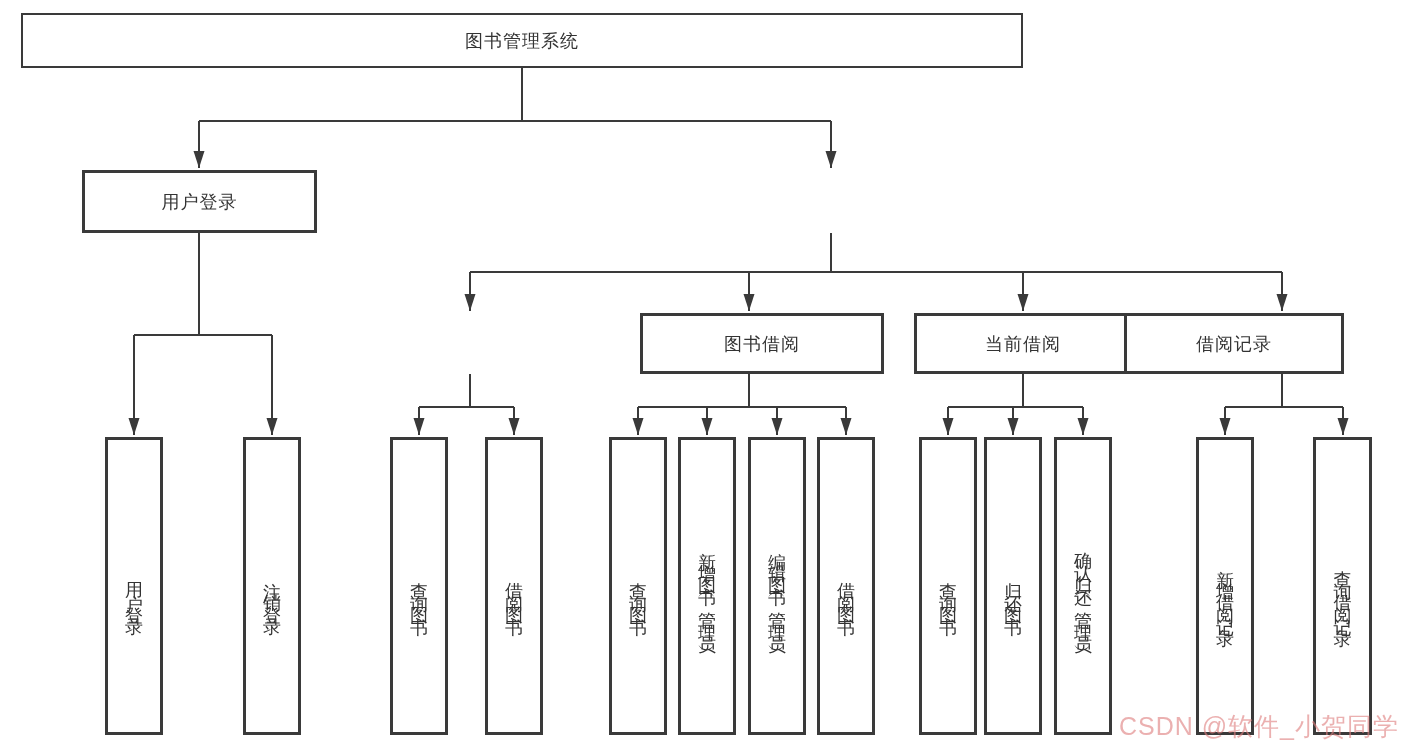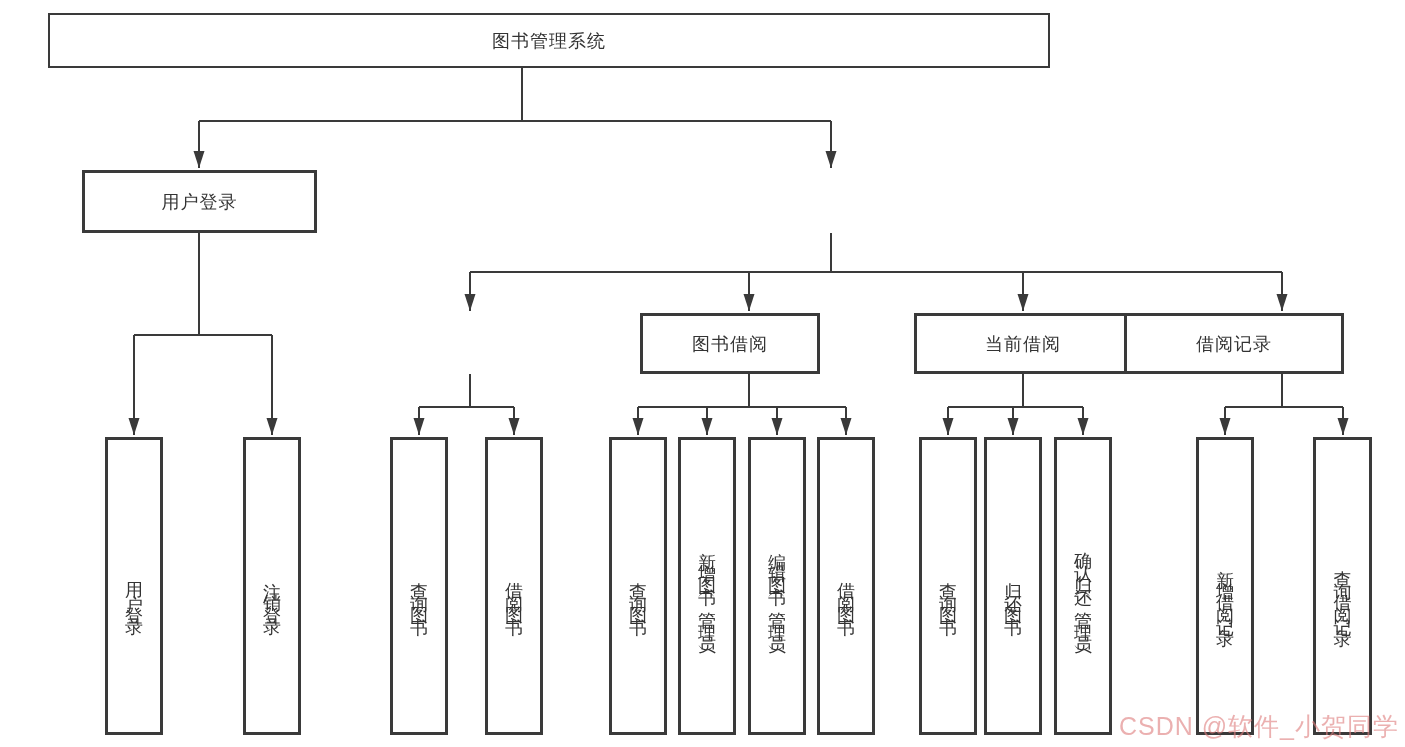--- a/index.html
+++ b/index.html
@@ -21,21 +21,21 @@
   .box {
     position: absolute;
     box-sizing: border-box;
     background: #ffffff;
     border: 3px solid #3a3a3a;
     display: flex;
     align-items: center;
     justify-content: center;
     z-index: 2;
   }
-  .lvl1 { border-width: 2px; margin-left: 27px; }
+  .lvl1 { border-width: 2px; }
   .hlabel {
     font-size: 18px;
     letter-spacing: 1px;
     white-space: nowrap;
   }
   .vtext {
     writing-mode: vertical-rl;
     text-orientation: mixed;
     font-size: 18px;
     line-height: 1;
@@ -124,21 +124,21 @@
   </svg>
 
   <div class="box lvl1" style="left:21px; top:13px; width:1002px; height:55px">
     <span class="hlabel">图书管理系统</span>
   </div>
 
   <div class="box" style="left:82px; top:170px; width:235px; height:63px">
     <span class="hlabel">用户登录</span>
   </div>
 
-  <div class="box" style="left:640px; top:313px; width:180px; height:61px">
+  <div class="box" style="left:640px; top:313px; width:244px; height:61px">
     <span class="hlabel">图书借阅</span>
   </div>
   <div class="box" style="left:914px; top:313px; width:218px; height:61px">
     <span class="hlabel">当前借阅</span>
   </div>
   <div class="box" style="left:1124px; top:313px; width:220px; height:61px">
     <span class="hlabel">借阅记录</span>
   </div>
 
   <div class="box" style="left:105px; top:437px; width:58px; height:298px">

